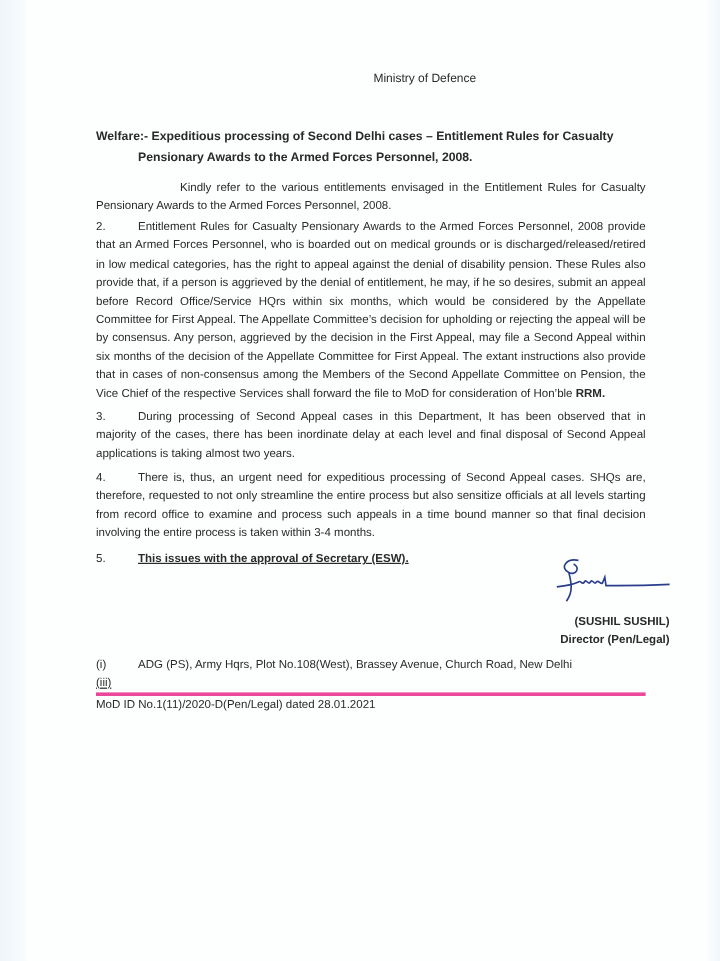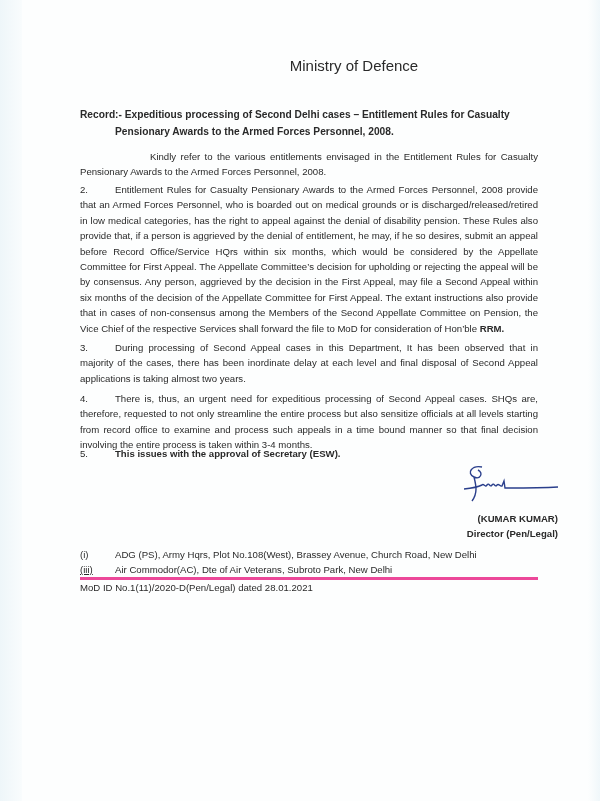--- a/index.html
+++ b/index.html
@@ -12,32 +12,32 @@
   }
   .page-edge-left {
     position: absolute; left: 0; top: 0; width: 22px; height: 801px;
     background: linear-gradient(to right, #eef6f9, #f9fcfd);
   }
   .page-edge-right {
     position: absolute; right: 0; top: 0; width: 12px; height: 801px;
     background: linear-gradient(to left, #f0f7fa, #fdfefe);
   }
   .doc { position: absolute; left: 80px; top: 0; width: 458px; font-size: 9.6px; line-height: 15.4px; }
-  .letterhead { position: absolute; left: 0; width: 458px; top: 59px; text-align: center; font-size: 15px; line-height: 14.6px; padding-left: 90px; box-sizing: border-box; }
+  .letterhead { position: absolute; left: 0; width: 458px; top: 59px; text-align: center; font-size: 10px; line-height: 14.6px; padding-left: 90px; box-sizing: border-box; }
   .subject { position: absolute; left: 0; top: 107px; width: 470px; font-weight: bold; font-size: 10.2px; line-height: 16.5px; }
   .subject .lbl { }
   .subject .indent { padding-left: 35px; display: block; }
   .para { position: absolute; left: 0; width: 458px; text-align: justify; }
   .para .num { display: inline-block; width: 35px; }
   .para .first-indent { display: inline-block; width: 35px; }
   .p1 { top: 149px; }
   .p2 { top: 182px; }
   .p3 { top: 340px; }
   .p4 { top: 391px; }
-  .p5 { top: 446px; font-weight: bold; }
+  .p5 { top: 458px; font-weight: bold; text-decoration: underline; }
   .p5 .num { font-weight: normal; }
   .bold { font-weight: bold; margin-top: 20px; }
   .signature-block { position: absolute; left: 360px; top: 463px; width: 118px; text-align: right; font-weight: bold; font-size: 9.6px; line-height: 15px; }
   .sig-svg { display: block; margin-left: 20px; margin-bottom: 8px; }
   .copy-list { position: absolute; left: 0; top: 547px; width: 460px; }
   .copy-item { display: flex; height: 15px; line-height: 15px; }
   .copy-item .ci-num { width: 35px; }
   .copy-item.underlined { border-bottom: 3px solid #ec4899; width: 458px; }
   .copy-item.underlined .ci-num { text-decoration: underline; }
   .ref-line { position: absolute; left: 0; top: 580px; }
@@ -48,21 +48,21 @@
 <div class="page-edge-left"></div>
 <div class="page-edge-right"></div>
 
 <div class="doc">
 
   <div class="letterhead">
     <div>Ministry of Defence</div>
   </div>
 
   <div class="subject">
-    <span class="lbl">Record:-</span>
+    <span class="lbl">Welfare:-</span>
     <span>Expeditious processing of Second Delhi cases – Entitlement Rules  for Casualty</span>
     <span class="indent">Pensionary Awards to the Armed Forces Personnel, 2008.</span>
   </div>
 
   <div class="para p1">
     <span class="first-indent"></span><span class="first-indent"></span><span>Kindly refer to the various entitlements envisaged in the Entitlement Rules for Casualty Pensionary Awards to the Armed Forces Personnel, 2008.</span>
   </div>
 
   <div class="para p2">
     <span class="num">2.</span><span>Entitlement Rules for Casualty Pensionary Awards to the Armed Forces Personnel, 2008 provide that an Armed Forces Personnel, who is boarded out on medical grounds or is discharged/released/retired in low medical categories, has the right to appeal against the denial of disability pension. These Rules also provide that, if a person is aggrieved by the denial of entitlement, he may, if he so desires, submit an appeal before Record Office/Service HQrs within six months, which would be considered by the Appellate Committee for First Appeal. The Appellate Committee’s decision for upholding or rejecting the appeal will be by consensus. Any person, aggrieved by the decision in the First Appeal, may file a Second Appeal within six months of the decision of the Appellate Committee for First Appeal. The extant instructions also provide that in cases of non-consensus among the Members of the Second Appellate Committee on Pension, the Vice Chief of the respective Services shall forward the file to MoD for consideration of Hon’ble</span> <span class="bold">RRM.</span>
@@ -78,30 +78,29 @@
 
   <div class="para p5">
     <span class="num">5.</span><span>This issues with the approval of Secretary (ESW).</span>
   </div>
 
   <div class="signature-block">
     <svg class="sig-svg" width="100" height="40" viewBox="0 0 100 40">
       <path d="M22 4 C12 2, 6 10, 14 14 C20 17, 24 10, 18 7 M14 14 C16 22, 18 30, 12 38" fill="none" stroke="#2a3f8c" stroke-width="1.4"></path>
       <path d="M4 26 C14 25, 18 24, 22 22 C24 20, 25 25, 27 22 C29 19, 30 25, 32 22 C34 19, 35 25, 37 22 C39 20, 40 24, 42 23 L44 18 L45 25 C60 25, 80 25, 98 24" fill="none" stroke="#2a3f8c" stroke-width="1.4"></path>
     </svg>
-    <div>(KUMAR KUMAR)</div>
+    <div>(SUSHIL SUSHIL)</div>
     <div>Director (Pen/Legal)</div>
   </div>
 
   <div class="copy-list">
     <div class="copy-item">
       <span class="ci-num">(i)</span>
       <span>ADG (PS), Army Hqrs, Plot No.108(West), Brassey Avenue, Church Road, New Delhi</span>
     </div>
     <div class="copy-item underlined">
       <span class="ci-num">(iii)</span>
-      <span>Air Commodor(AC), Dte of Air Veterans, Subroto Park, New Delhi</span>
     </div>
   </div>
 
   <div class="ref-line">MoD ID No.1(11)/2020-D(Pen/Legal) dated  28.01.2021</div>
 
 </div>
 
 </body></html>

